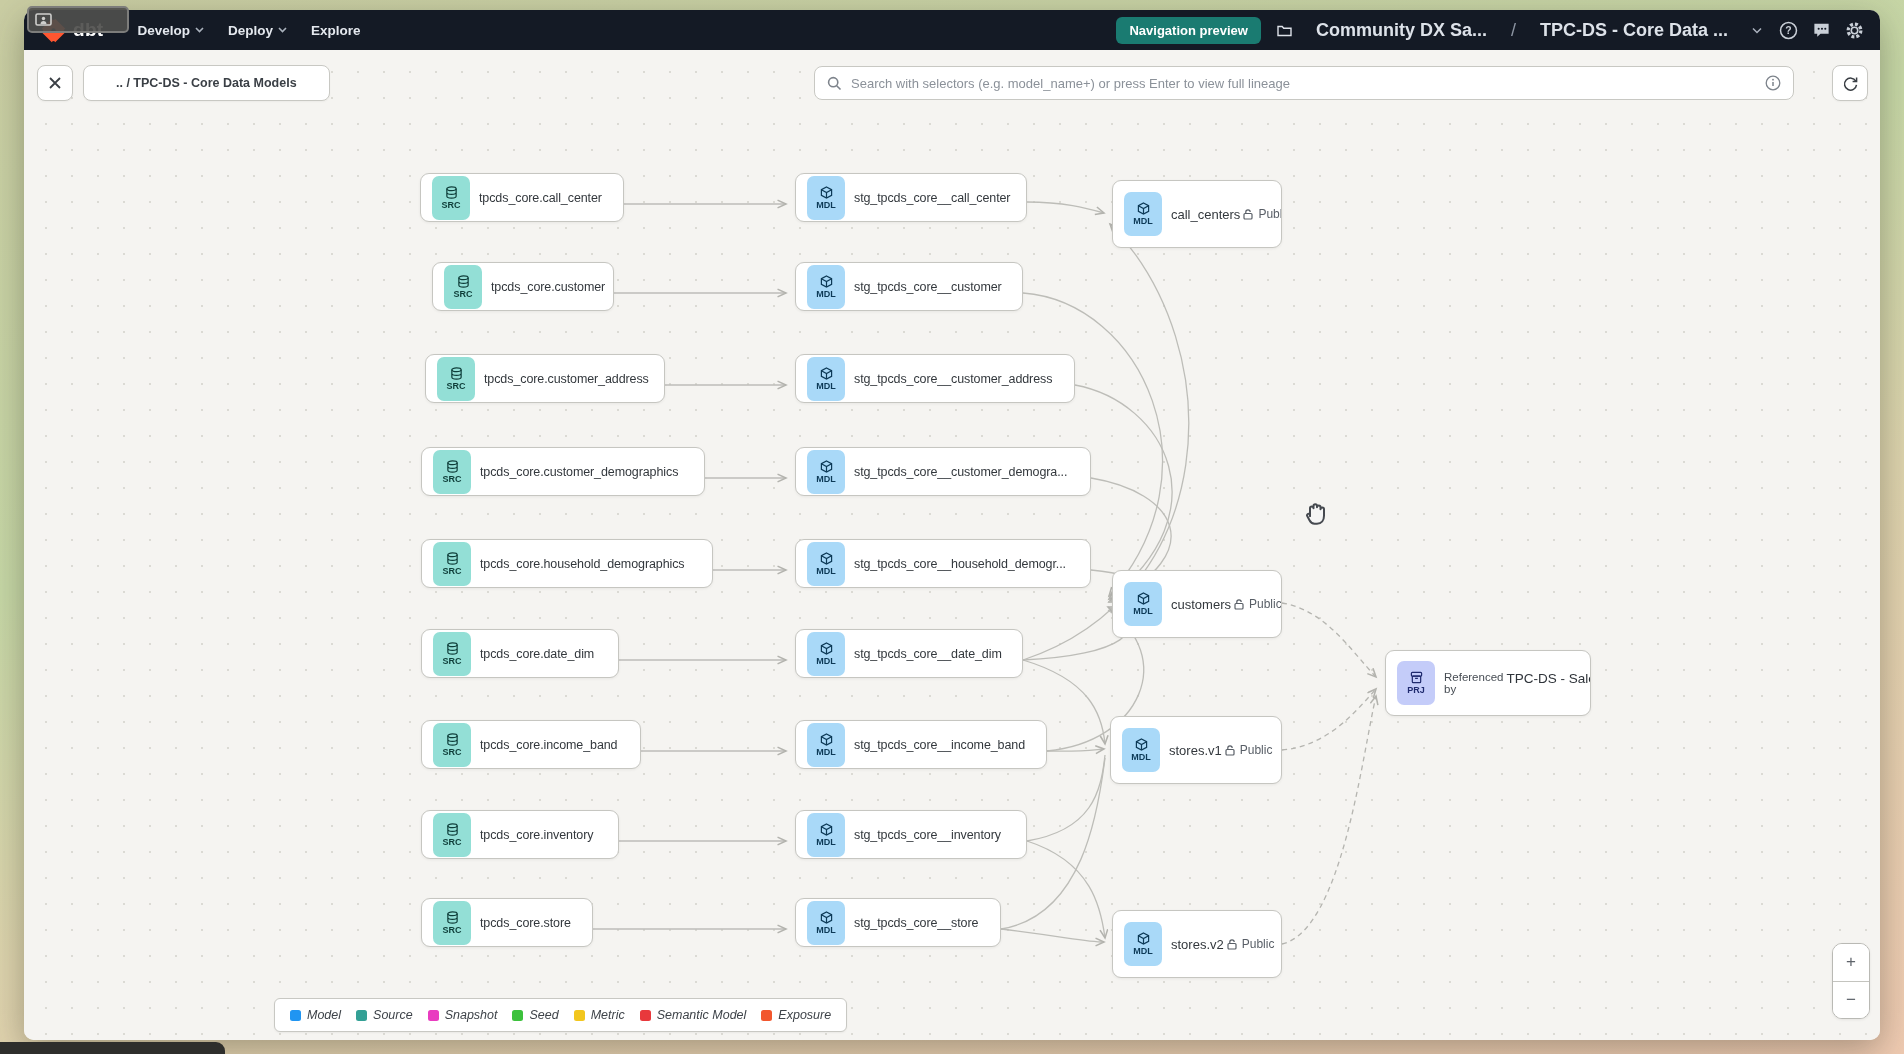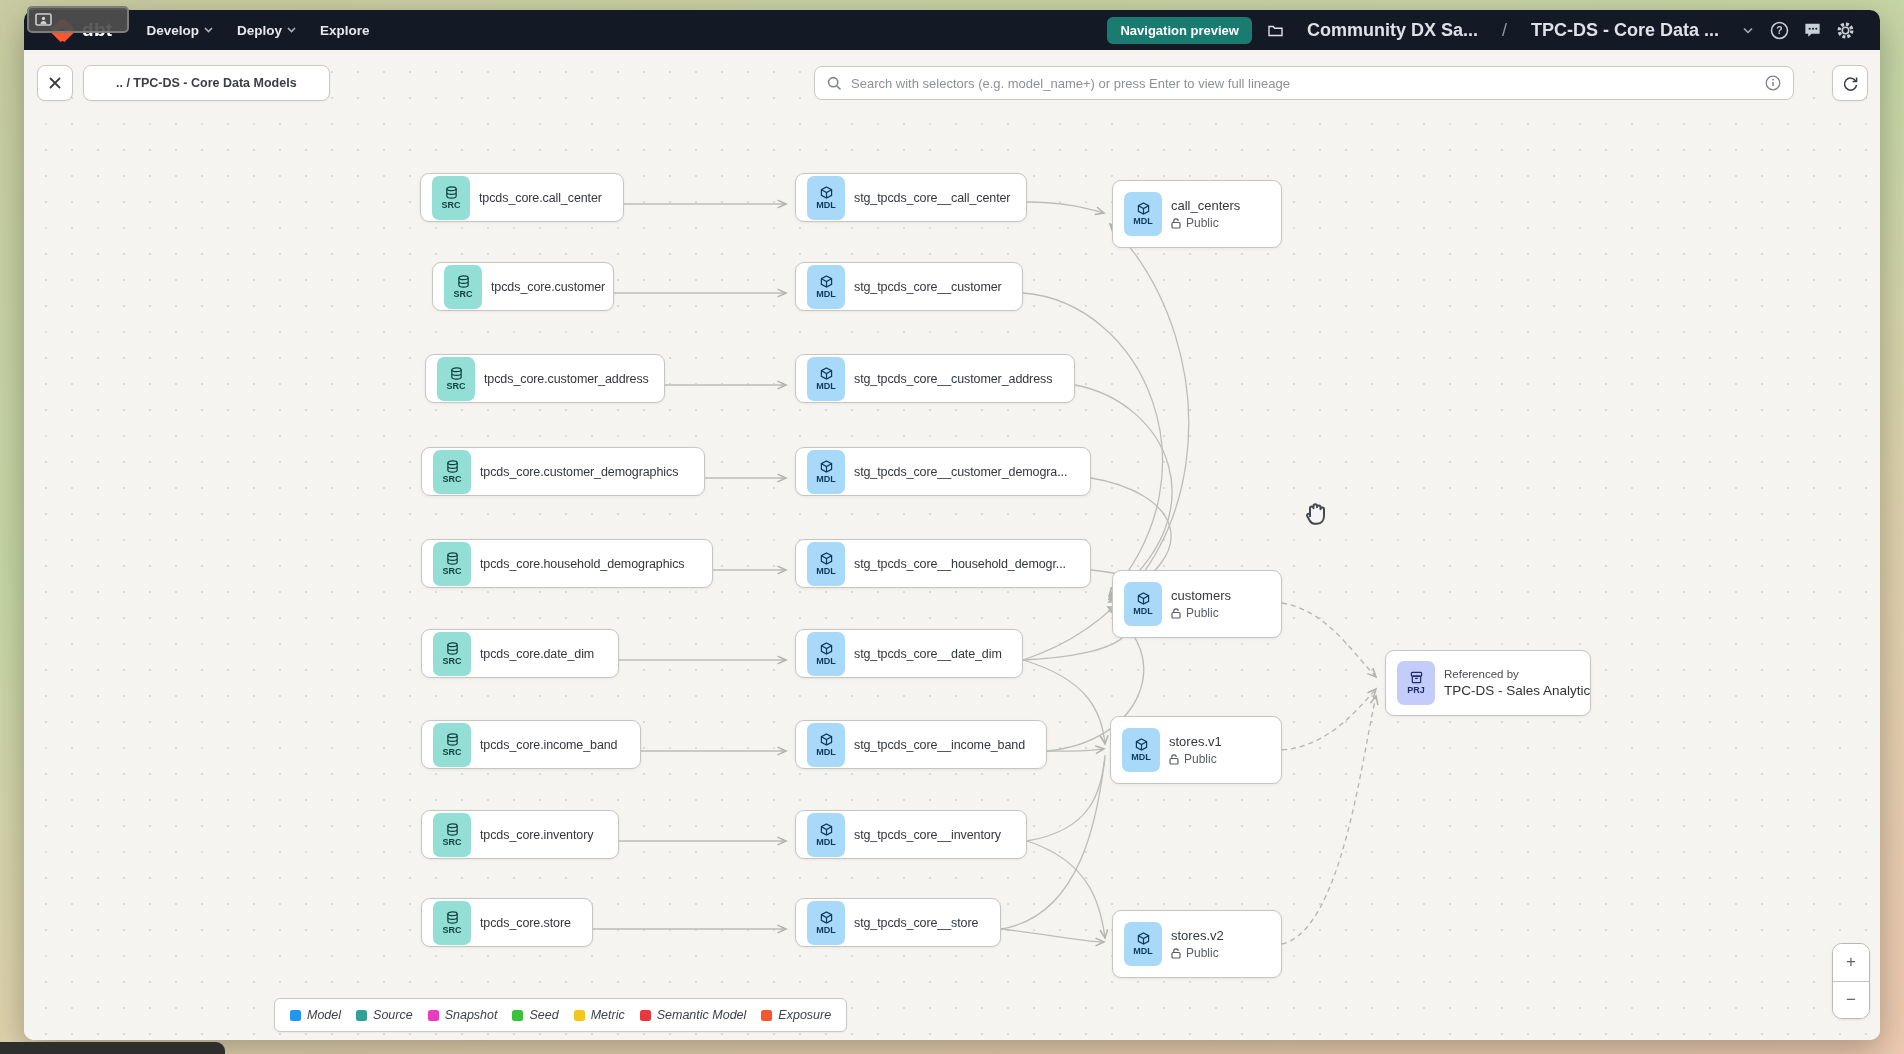--- a/index.html
+++ b/index.html
@@ -4,21 +4,21 @@
 <style>
   * { margin:0; padding:0; box-sizing:border-box; }
   body { font-family:"Liberation Sans", sans-serif; }
   .page { position:relative; width:1904px; height:1054px; overflow:hidden;
           background:linear-gradient(165deg,#cacda3 0%,#c6d7a6 38%,#ddd3ad 62%,#efcab1 100%); }
   .app { position:absolute; left:24px; top:10px; width:1856px; height:1030px;
          border-radius:10px; overflow:hidden; background:#f6f5f2;
          box-shadow:0 10px 34px rgba(40,40,30,.35); }
 
   
-  .navbar { position:relative; height:40px; background:#141a25; display:flex; align-items:center; padding:0 25px; }
+  .navbar { position:relative; height:40px; background:#141a25; display:flex; align-items:center; padding:0 16px; }
   .brand { display:flex; align-items:center; gap:6px; margin-right:22px; }
   .brand-text { color:#fff; font-weight:700; font-size:19px; letter-spacing:.3px; }
   .nav-menu { display:flex; align-items:center; gap:5px; color:#e4e8ee; font-size:13.5px; font-weight:700;
               padding:0 12px; height:40px; cursor:pointer; }
   .nav-right { margin-left:auto; display:flex; align-items:center; gap:16px; }
   .preview-btn { background:#1a7b71; color:#fff; font-weight:700; font-size:13px;
                  padding:6px 13px; border-radius:6px; border:none; cursor:pointer; }
   .crumbs { display:flex; align-items:center; gap:24px; color:#dde2e9; font-size:18px; font-weight:700; }
   .crumb-sep { color:#8d96a3; font-weight:400; }
   .nav-icons { display:flex; align-items:center; gap:13px; }
@@ -47,21 +47,21 @@
   
   .node { position:absolute; background:#fff; border:1px solid #c6c6c1; border-radius:9px;
           display:flex; align-items:center; gap:9px; padding:0 11px; height:49px;
           box-shadow:0 1px 3px rgba(0,0,0,.06); cursor:pointer; overflow:hidden; }
   .node-label { font-size:12.5px; color:#33383d; white-space:nowrap; letter-spacing:-.1px; }
   .badge { flex:0 0 38px; height:44px; border-radius:7px; display:flex; flex-direction:column;
            align-items:center; justify-content:center; gap:1px; font-size:9px; font-weight:700; }
   .badge-src { background:#93dfd6; color:#0e3d39; }
   .badge-mdl { background:#a9d9f8; color:#0d3a57; }
   .badge-prj { background:#c4ccf9; color:#1f2a6e; }
-  .node-stack { display:flex; flex-direction:column; gap:3px; }
+  .node-stack { display:flex; gap:3px; }
   .node-name { font-size:13px; color:#33383d; white-space:nowrap; }
   .node-sub { display:flex; align-items:center; gap:5px; font-size:12px; color:#585e66; }
   .node.public { height:68px; }
   .ref-title { font-size:11.5px; color:#474d54; }
   .ref-name { font-size:13.5px; color:#2f343a; white-space:nowrap; }
 
   
   .lenses-group { position:absolute; left:13px; top:948px; height:34px; display:flex; align-items:stretch;
                   border:1px solid #bfbfba; border-radius:8px; overflow:hidden; background:#fff;
                   box-shadow:0 1px 2px rgba(0,0,0,.05); }

